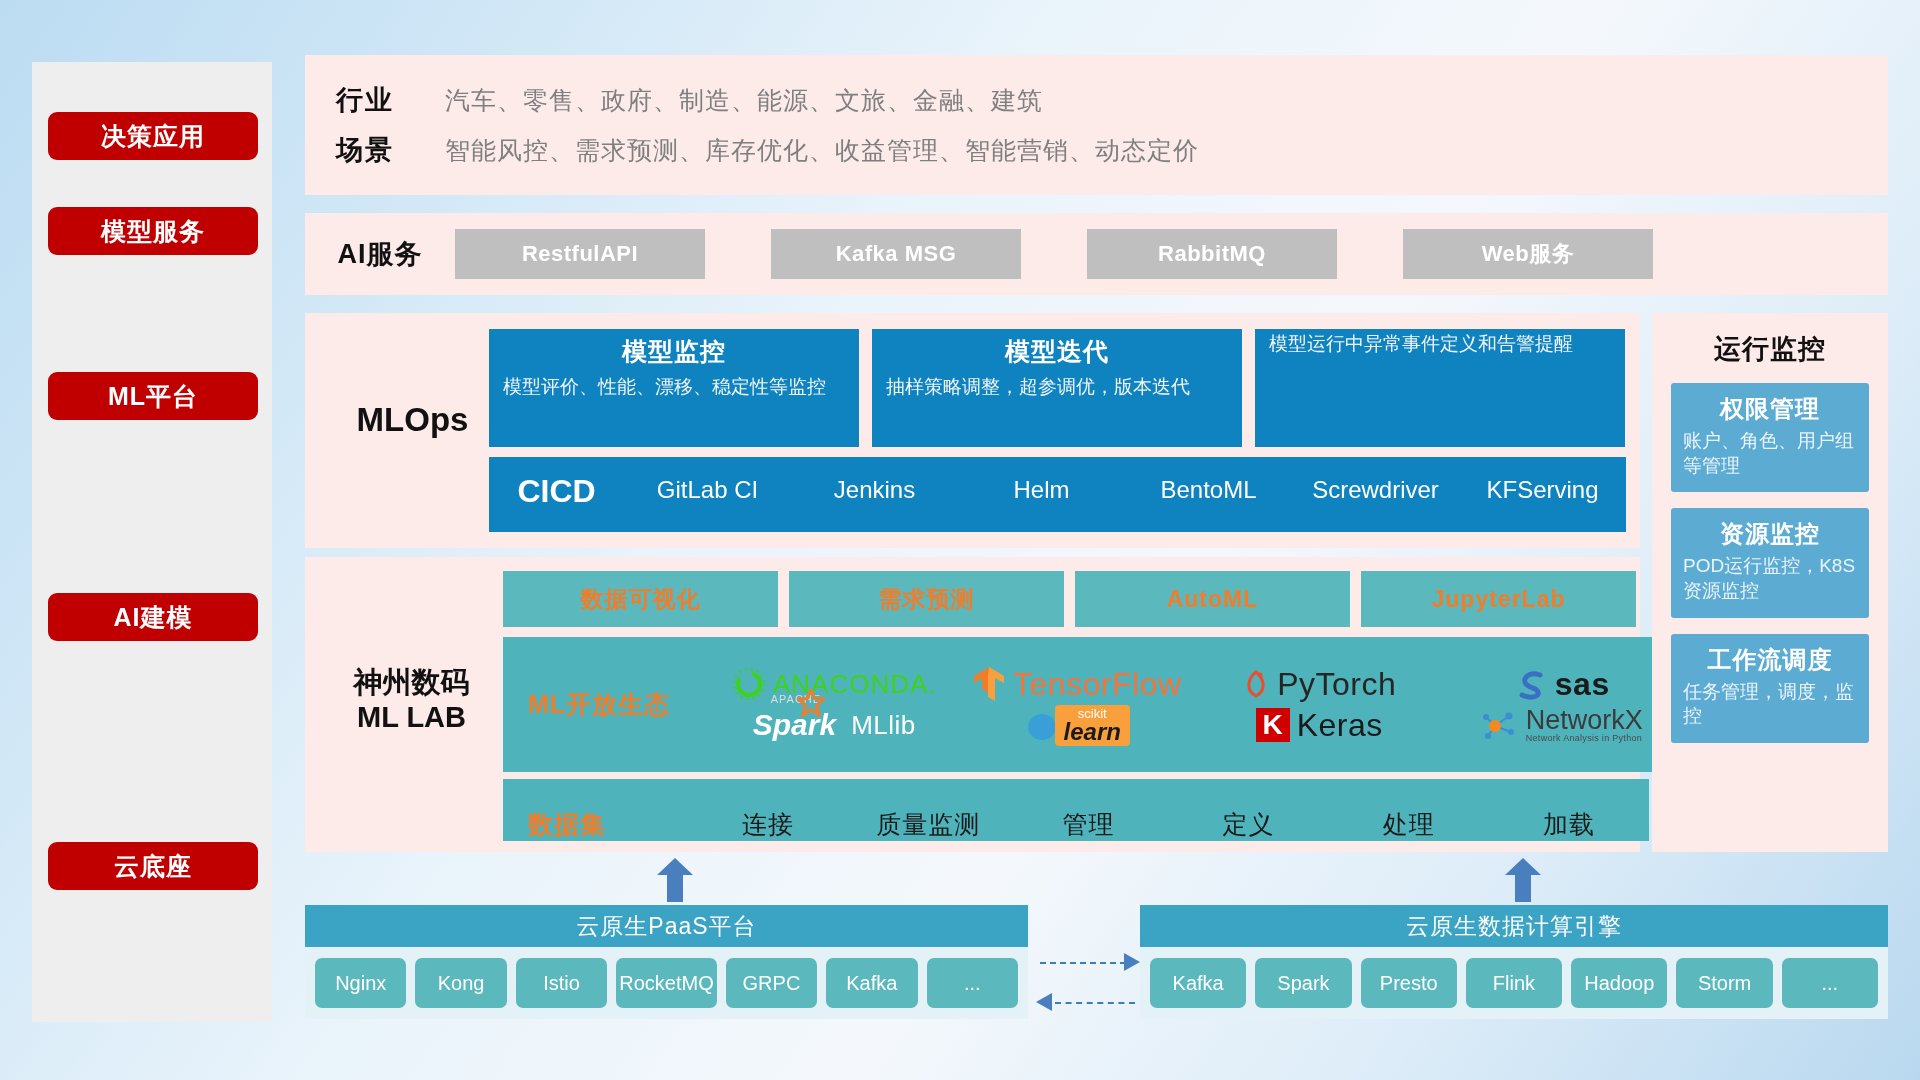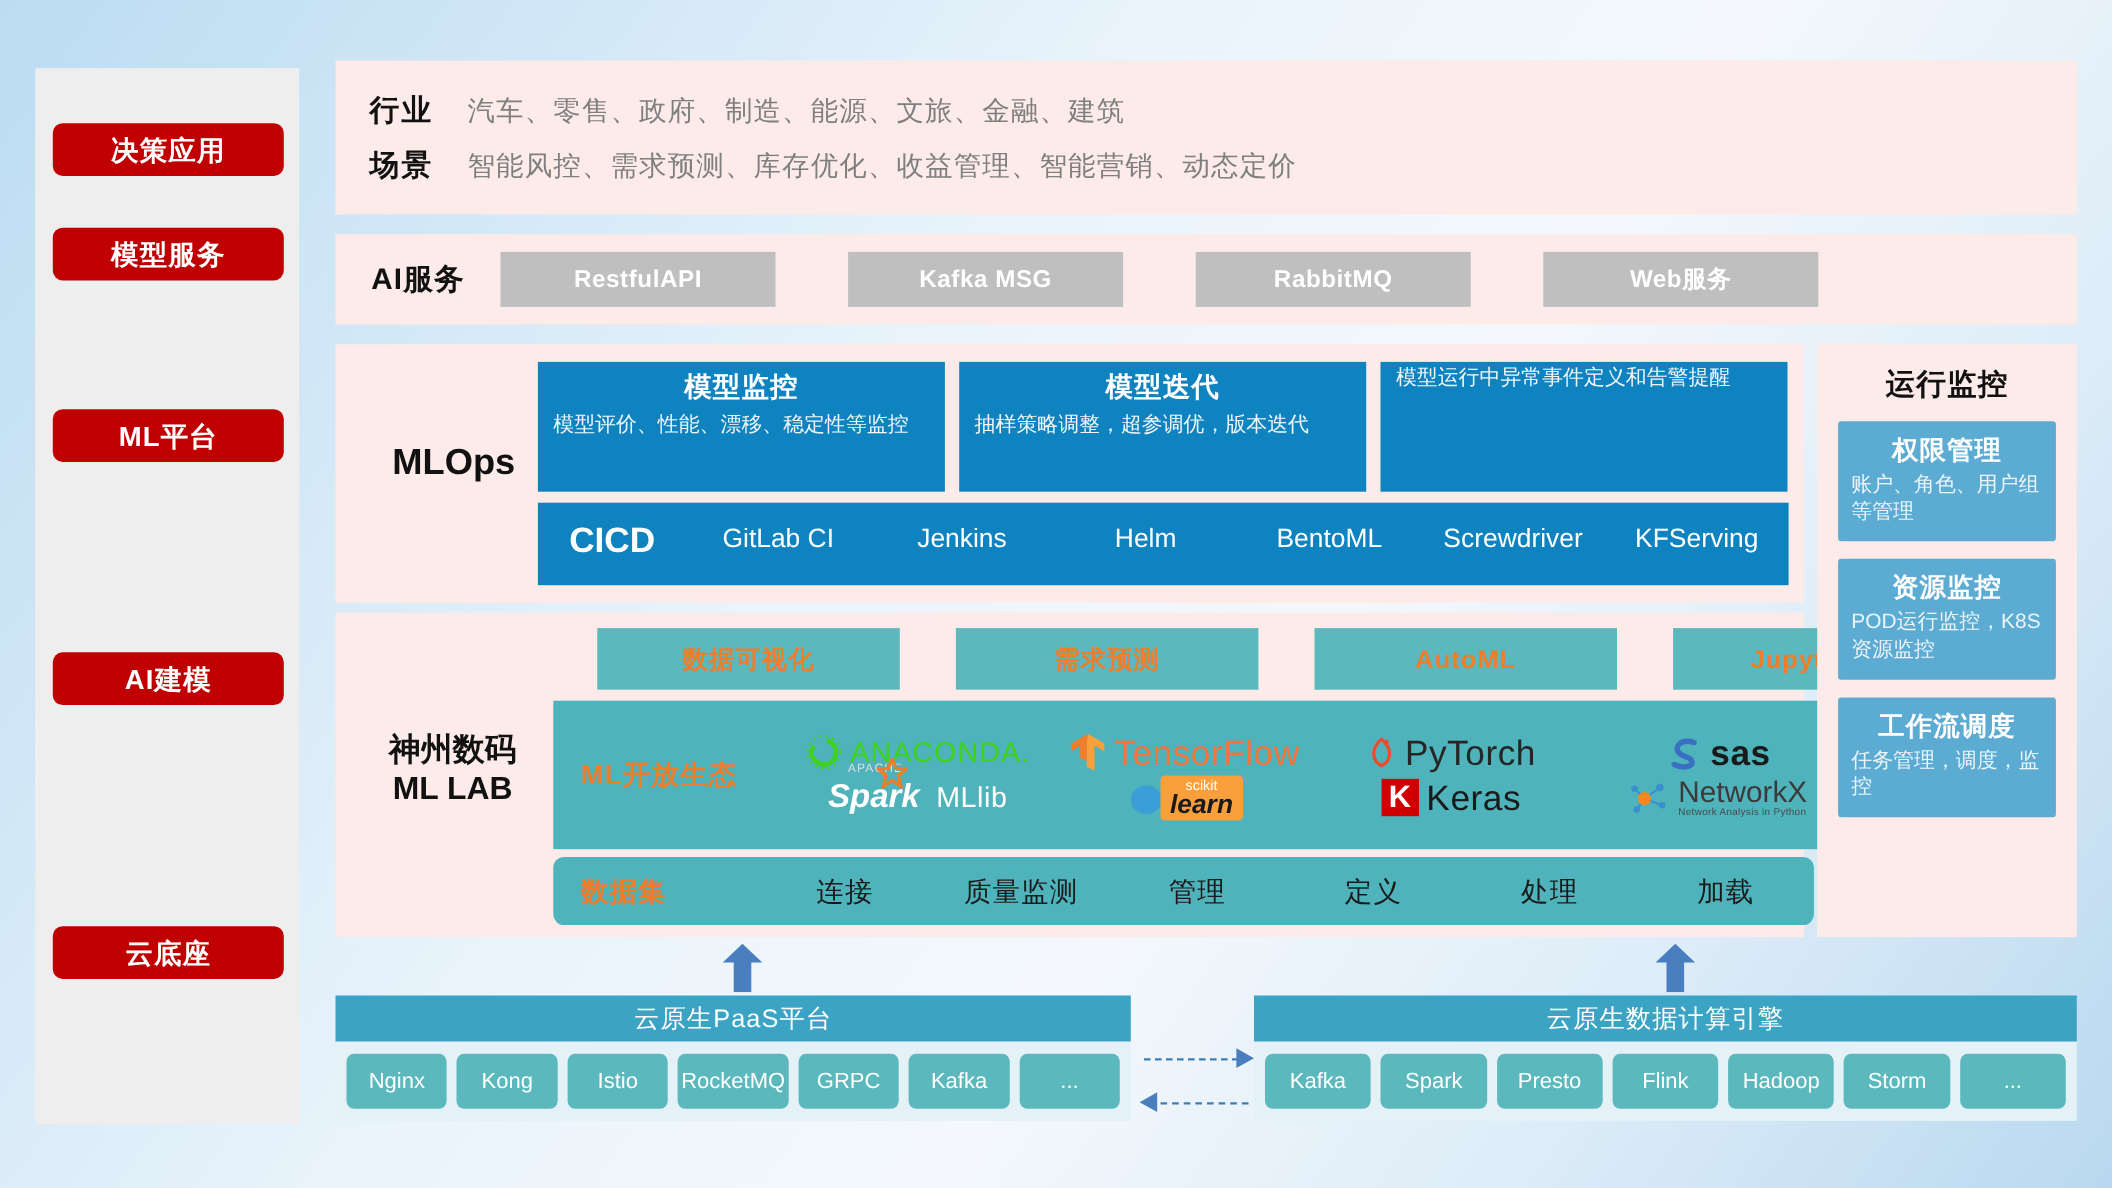--- a/index.html
+++ b/index.html
@@ -24,21 +24,21 @@
     letter-spacing:1px;
   }
 
   .band{background:#fcebe8;position:relative;}
 
   
   .band-decision{
     position:absolute;left:305px;top:55px;width:1583px;height:140px;
     display:flex;align-items:center;
   }
-  .rowline{display:flex;align-items:center;height:50px;}
+  .rowline{display:flex;align-items:center;height:50px;gap:20px;}
   .rowlab{
     width:120px;min-width:120px;text-align:center;
     font-size:27px;font-weight:bold;color:#111;letter-spacing:2px;
   }
   .rowtxt{font-size:25px;color:#7f7f7f;letter-spacing:1px;white-space:nowrap;}
 
   
   .band-service{
     position:absolute;left:305px;top:213px;width:1583px;height:82px;
     display:flex;align-items:center;
@@ -91,38 +91,38 @@
     position:absolute;left:305px;top:557px;width:1335px;height:295px;
   }
   .mdl-label{
     position:absolute;left:14px;top:108px;width:185px;text-align:center;
     font-size:29px;font-weight:bold;color:#111;line-height:1.22;
   }
   .tools-row{position:absolute;left:198px;top:14px;display:flex;gap:11px;}
   .tool-box{
     width:275px;height:56px;background:#5bb8bd;
     display:flex;align-items:center;justify-content:center;
-    color:#f07d2a;font-size:23px;font-weight:bold;letter-spacing:1px;margin-left:40px;
+    color:#f07d2a;font-size:23px;font-weight:bold;letter-spacing:1px;
   }
   .eco-box{
     position:absolute;left:198px;top:80px;width:1180px;height:135px;
     background:#4fb3bb;display:flex;align-items:center;
   }
   .eco-label{
     width:185px;min-width:185px;text-align:left;padding-left:25px;
     color:#f07d2a;font-size:25px;font-weight:bold;letter-spacing:1px;
   }
   .logo-grid{flex:1;display:grid;grid-template-columns:repeat(4,1fr);
     grid-template-rows:1fr 1fr;align-items:center;justify-items:center;}
   .logo{display:flex;align-items:center;gap:7px;}
   .logo-txt{font-size:29px;letter-spacing:.5px;}
 
   .data-bar{
     position:absolute;left:198px;top:222px;width:1146px;height:62px;
-    background:#4fb3bb;display:flex;align-items:center;border-radius:10px;
+    background:#4fb3bb;display:flex;align-items:flex-end;
   }
   .data-first{
     width:185px;min-width:185px;padding-left:25px;box-sizing:border-box;
     color:#f07d2a;font-size:25px;font-weight:bold;letter-spacing:1px;
   }
   .data-items{display:flex;flex:1;}
   .data-item{flex:1;text-align:center;color:#1a1a1a;font-size:25px;letter-spacing:1px;}
 
   
   .band-monitor{

